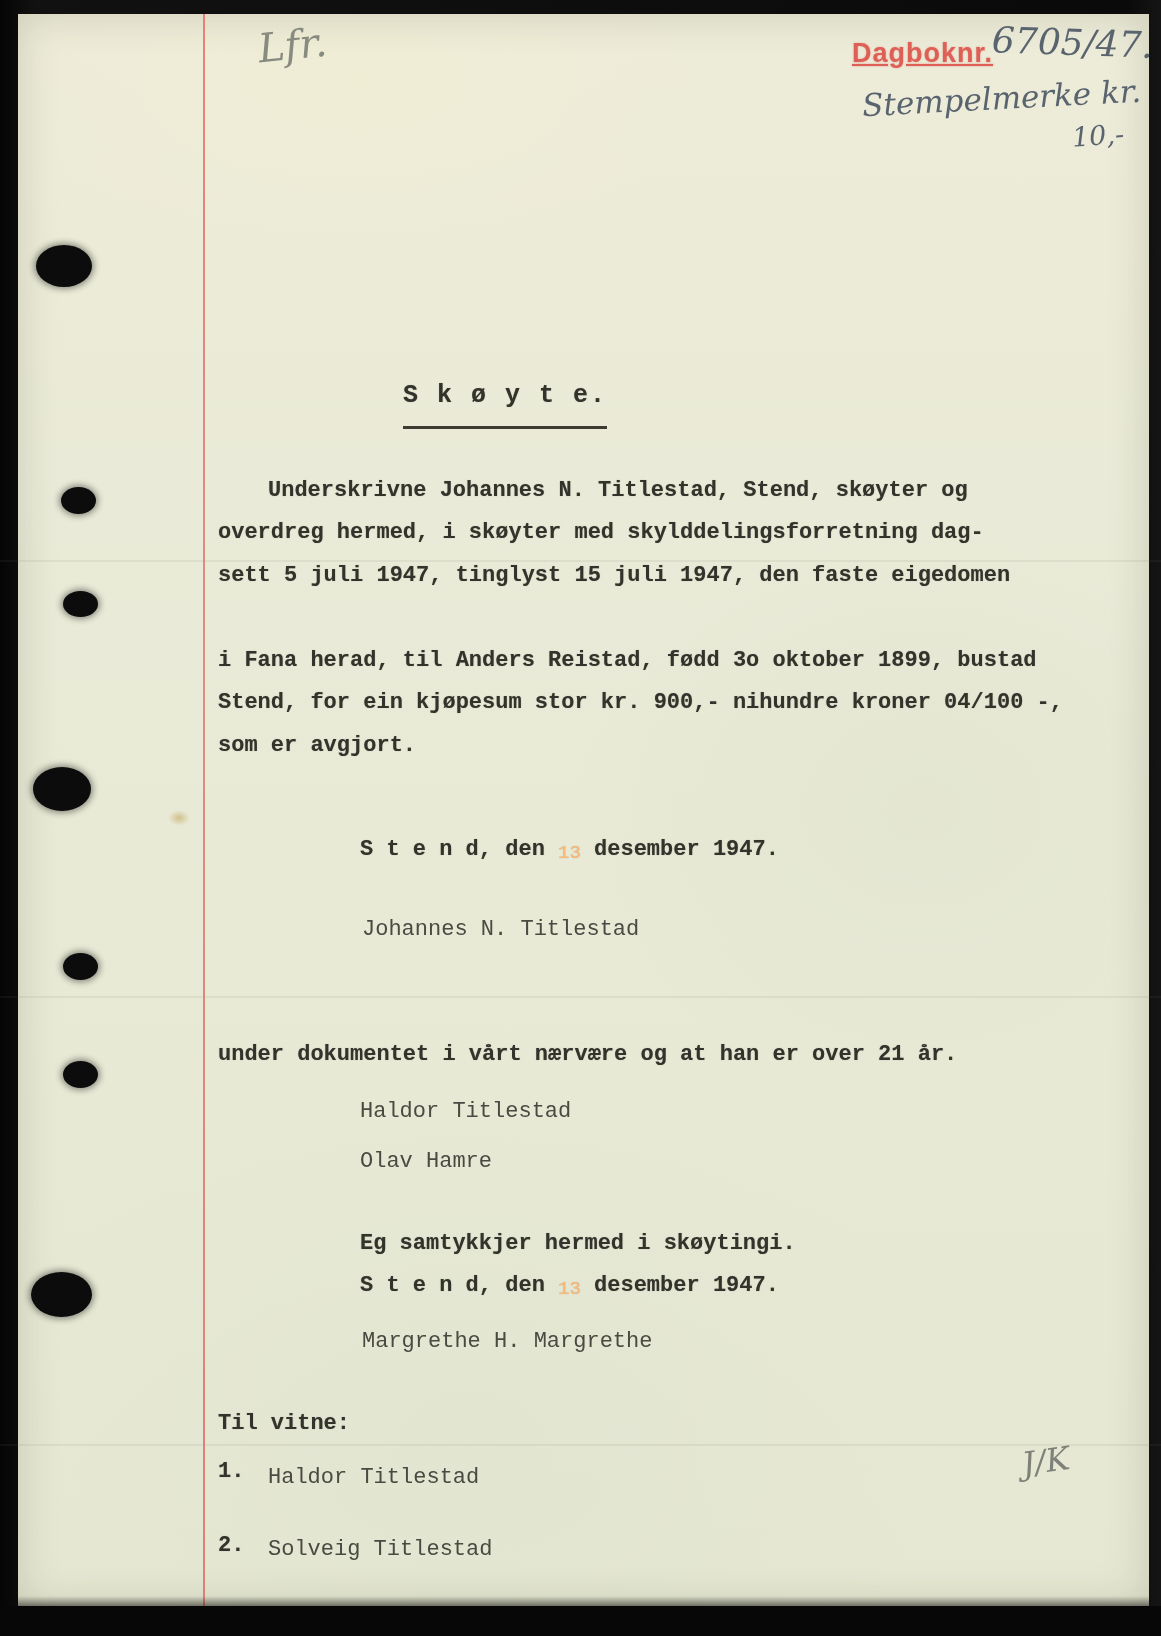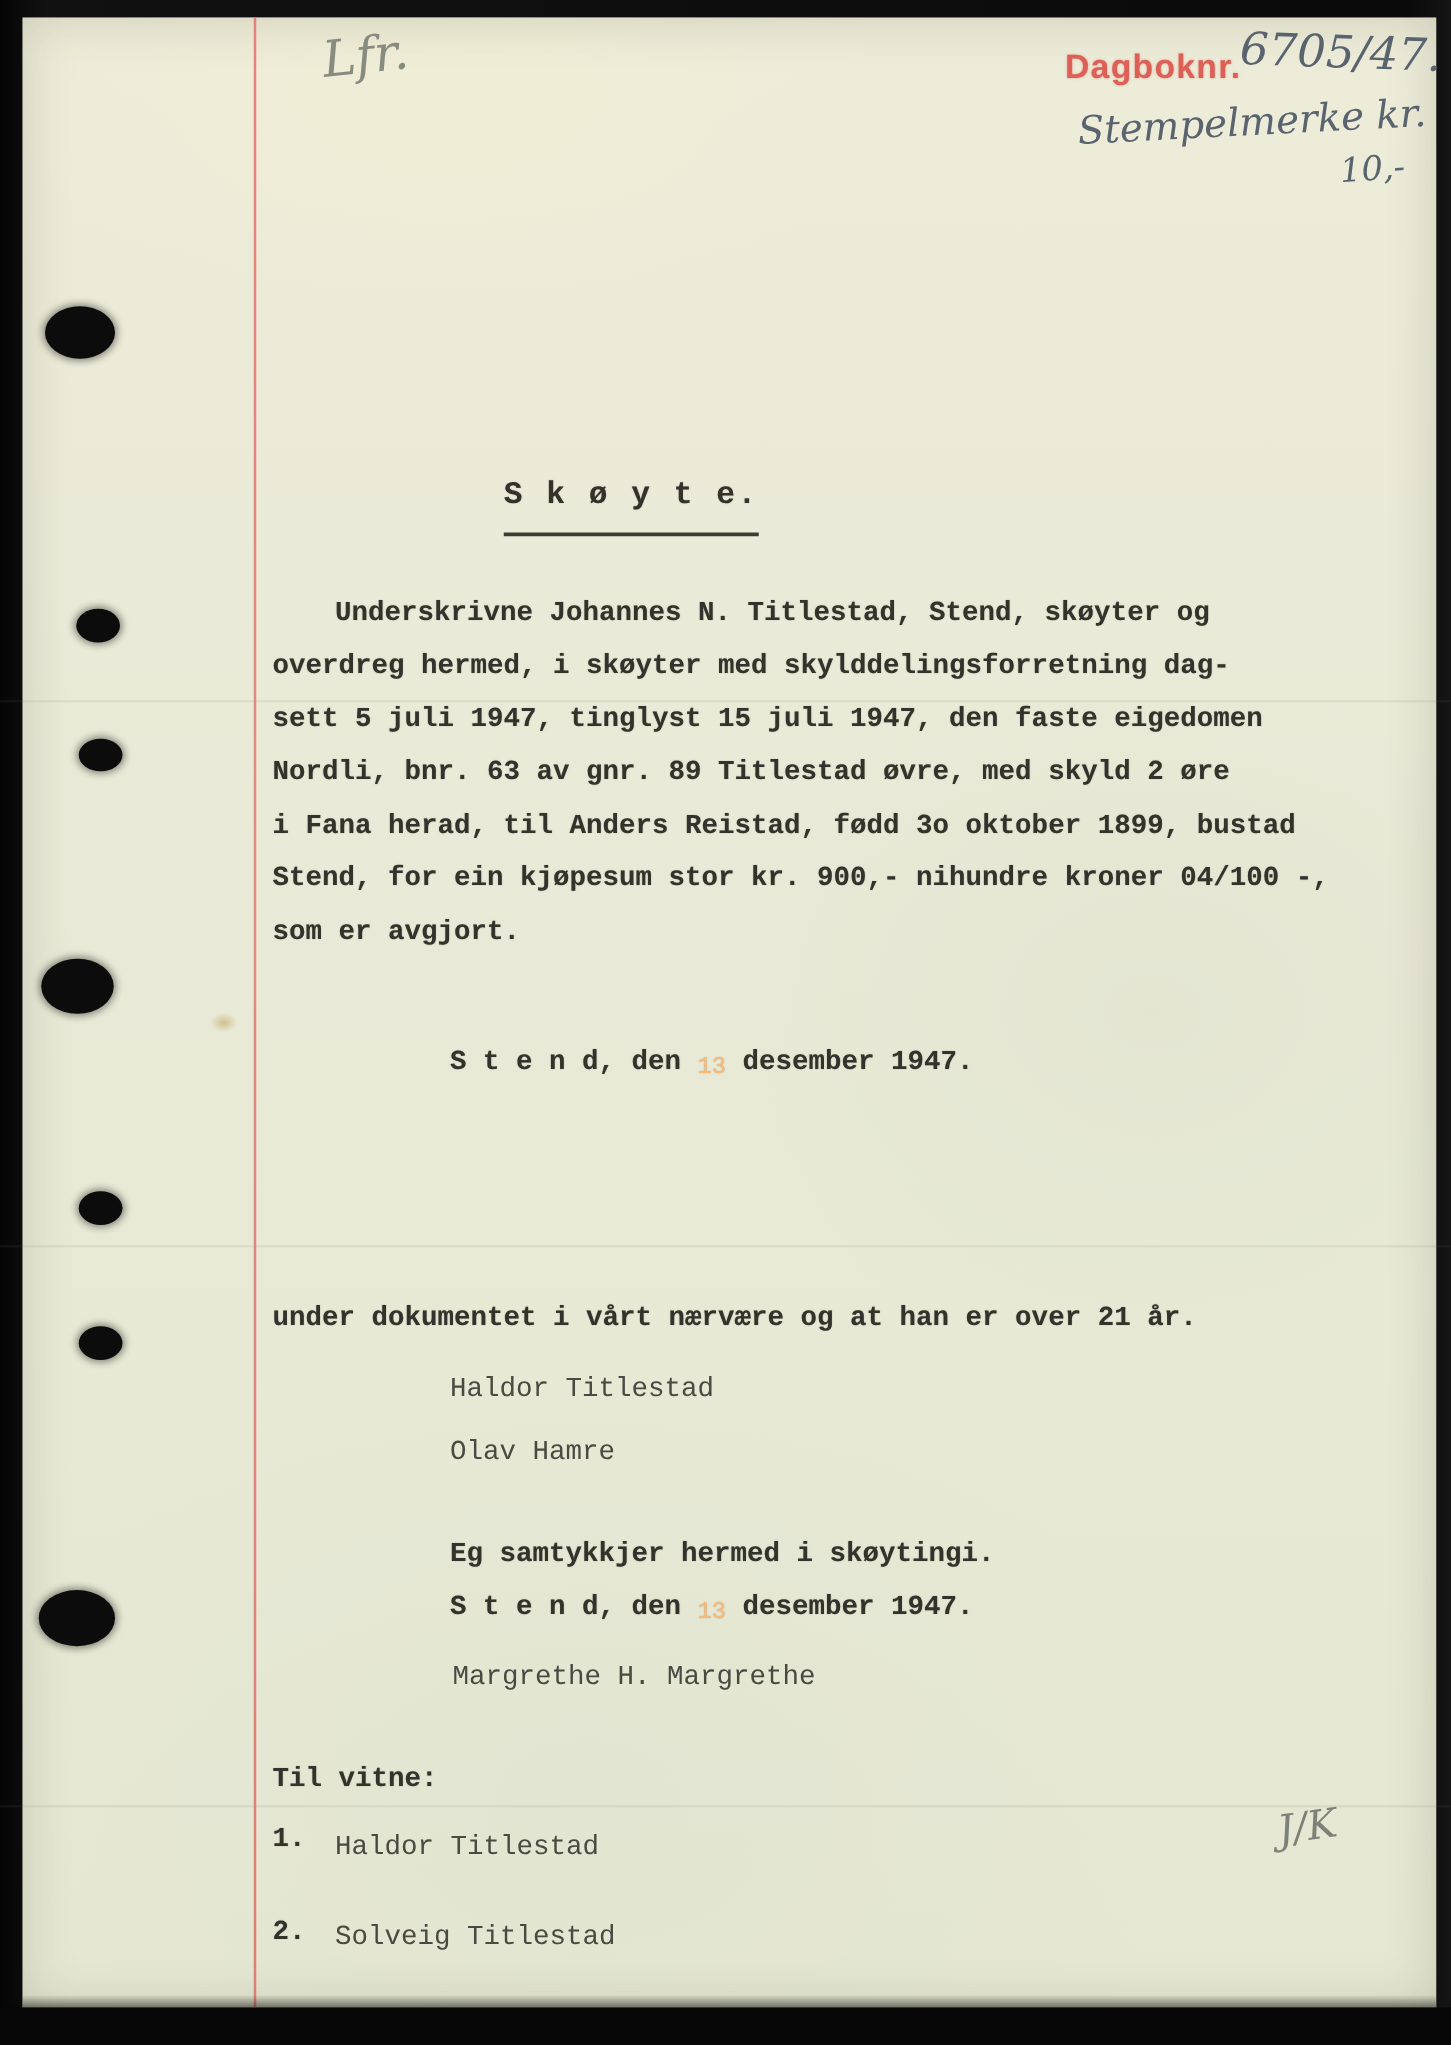--- a/index.html
+++ b/index.html
@@ -73,38 +73,38 @@
   <div class="hole h1"></div>
   <div class="hole h2"></div>
   <div class="hole h3"></div>
   <div class="hole h4"></div>
   <div class="hole h5"></div>
   <div class="hole h6"></div>
   <div class="hole h7"></div>
 
   <div class="pencil" style="left:258px;top:22px;font-size:40px;transform:rotate(-6deg);">Lfr.</div>
 
-  <div class="stamp" style="left:852px;top:38px;font-size:27px;">Dagboknr.</div>
+  <div class="stamp" style="left:852px;top:38px;font-size:27px;text-decoration:underline;">Dagboknr.</div>
   <div class="ink" style="left:992px;top:22px;font-size:36px;transform:rotate(2deg);">6705/47.</div>
 
   <div class="ink" style="left:862px;top:80px;font-size:31px;transform:rotate(-3deg);">Stempelmerke kr.</div>
   <div class="ink" style="left:1072px;top:120px;font-size:27px;transform:rotate(-4deg);">10,-</div>
 
   <div class="tw title" style="left:403px;top:382px;">S k ø y t e.</div>
 
   <div class="tw tw-bold" style="left:268px;top:477px;">Underskrivne Johannes N. Titlestad, Stend, skøyter og</div>
   <div class="tw tw-bold" style="left:218px;top:519px;">overdreg hermed, i skøyter med skylddelingsforretning dag-</div>
   <div class="tw tw-bold" style="left:218px;top:562px;">sett 5 juli 1947, tinglyst 15 juli 1947, den faste eigedomen</div>
-  <div class="tw tw-bold" style="left:218px;top:604px;">Nordli, bnr. 63 av gnr. 89 Titlestad øvre, med skyld 2 øre</div>
   <div class="tw tw-bold" style="left:218px;top:647px;">i Fana herad, til Anders Reistad, fødd 3o oktober 1899, bustad</div>
   <div class="tw tw-bold" style="left:218px;top:689px;">Stend, for ein kjøpesum stor kr. 900,- nihundre kroner 04/100 -,</div>
   <div class="tw tw-bold" style="left:218px;top:732px;">som er avgjort.</div>
 
   <div class="tw tw-bold" style="left:360px;top:836px;"><span>S t e n d, den </span><span class="day">13</span><span> desember 1947.</span></div>
 
+  <div class="tw tw-light" style="left:362px;top:916px;">Johannes N. Titlestad</div>
 
   <div class="tw tw-bold" style="left:218px;top:1041px;">under dokumentet i vårt nærvære og at han er over 21 år.</div>
 
   <div class="tw tw-light" style="left:360px;top:1098px;">Haldor Titlestad</div>
   <div class="tw tw-light" style="left:360px;top:1148px;">Olav Hamre</div>
 
   <div class="tw tw-bold" style="left:360px;top:1230px;">Eg samtykkjer hermed i skøytingi.</div>
 
   <div class="tw tw-bold" style="left:360px;top:1272px;"><span>S t e n d, den </span><span class="day">13</span><span> desember 1947.</span></div>
 

